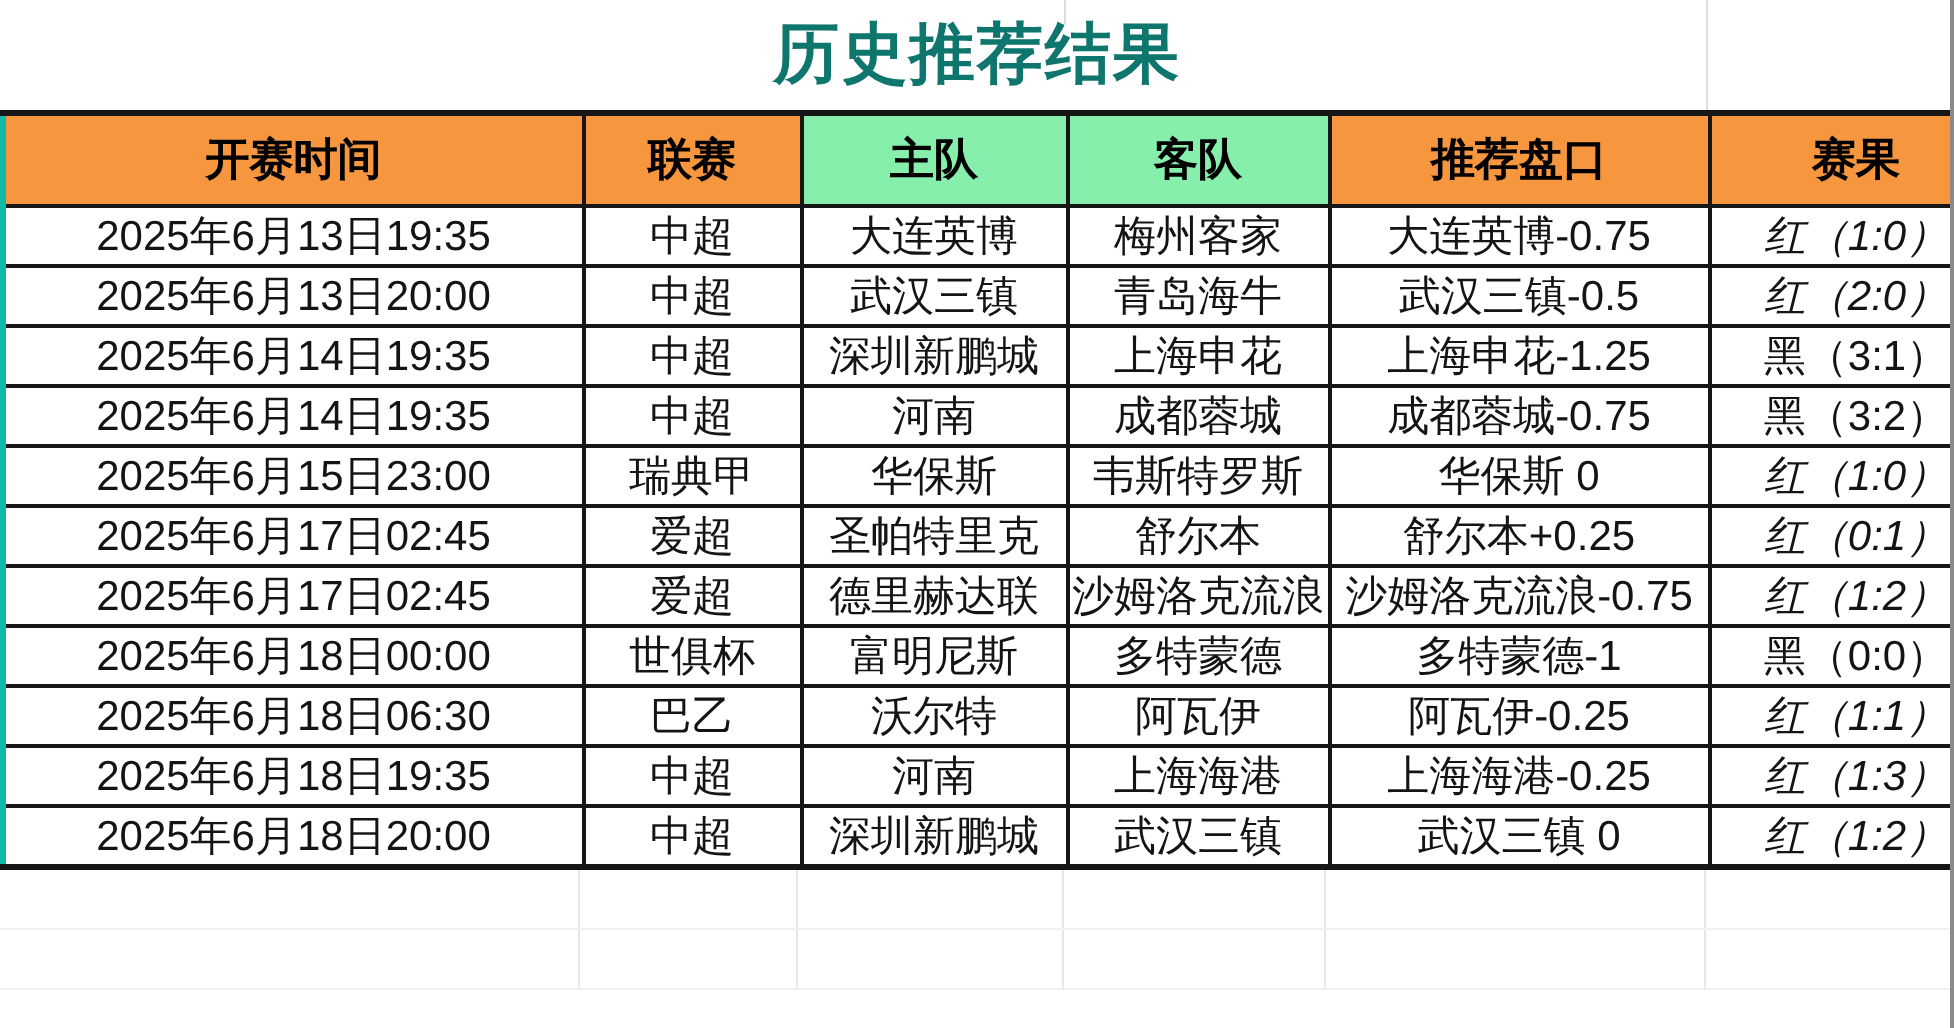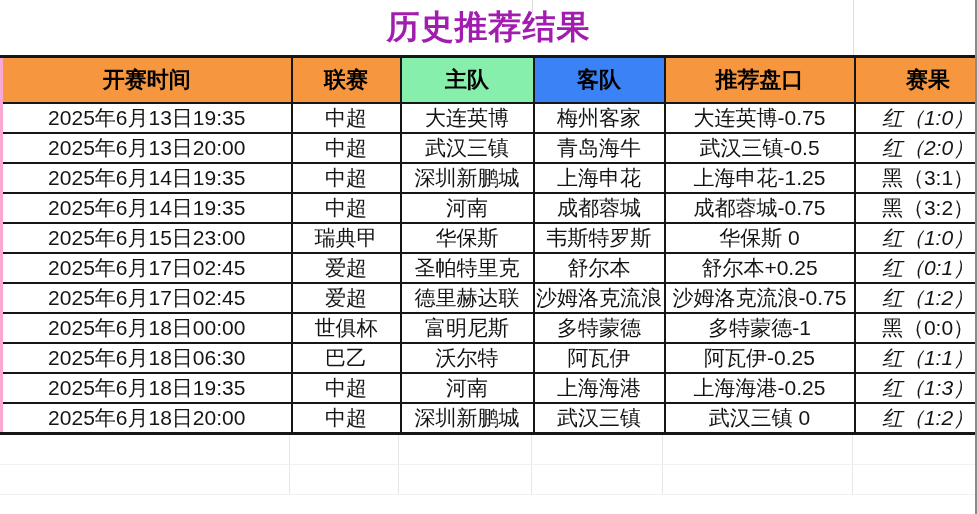--- a/index.html
+++ b/index.html
@@ -14,21 +14,21 @@
   
   .title-bar{
     height:55px;
     display:flex;align-items:center;justify-content:center;
   }
   .title-bar h1{
     margin:0;
     font-size:33px;
     font-weight:bold;
     letter-spacing:1px;
-    color:#a21caf;
+    color:#0f766e;
   }
   
   .ghost-line{position:absolute;background:#dddddd;width:1px;}
   .ghost-line.gl-a{left:532px;top:0;height:12px;}
   .ghost-line.gl-b{left:853px;top:0;height:55px;}
   
   .window-edge{position:absolute;right:0;top:0;width:2px;height:100%;background:#8a8a8a;}
 
   
   table.rec{
@@ -45,21 +45,21 @@
   table.rec col.c5{width:122px;}
 
   table.rec th,table.rec td{
     border:2px solid #161616;
     padding:0;
     text-align:center;
     vertical-align:middle;
     white-space:nowrap;
     overflow:hidden;
   }
-  table.rec{border-top:3px solid #161616;border-left:3px solid #f9a8d4;border-bottom:3px solid #161616;}
+  table.rec{border-top:3px solid #161616;border-left:3px solid #14b8a6;border-bottom:3px solid #161616;}
   table.rec th{
     height:44px;
     font-size:22px;
     font-weight:bold;
     color:#000;
   }
   table.rec td{
     height:27px;
     font-size:21px;
     color:#141414;
@@ -99,21 +99,21 @@
         <col class="c2">
         <col class="c3">
         <col class="c4">
         <col class="c5">
     </colgroup>
     <thead>
       <tr>
         <th style="background: rgb(246, 150, 62);">开赛时间</th>
         <th style="background: rgb(246, 150, 62); margin-left: 20px;">联赛</th>
         <th style="background: #86efac;">主队</th>
-        <th style="background: #3b82f6;">客队</th>
+        <th style="background: #86efac;">客队</th>
         <th style="background: rgb(246, 150, 62); text-align: center;">推荐盘口</th>
         <th style="background: rgb(246, 150, 62);">赛果</th>
       </tr>
     </thead>
     <tbody>
         <tr>
           <td>2025年6月13日19:35</td>
           <td>中超</td>
           <td>大连英博</td>
           <td>梅州客家</td>

